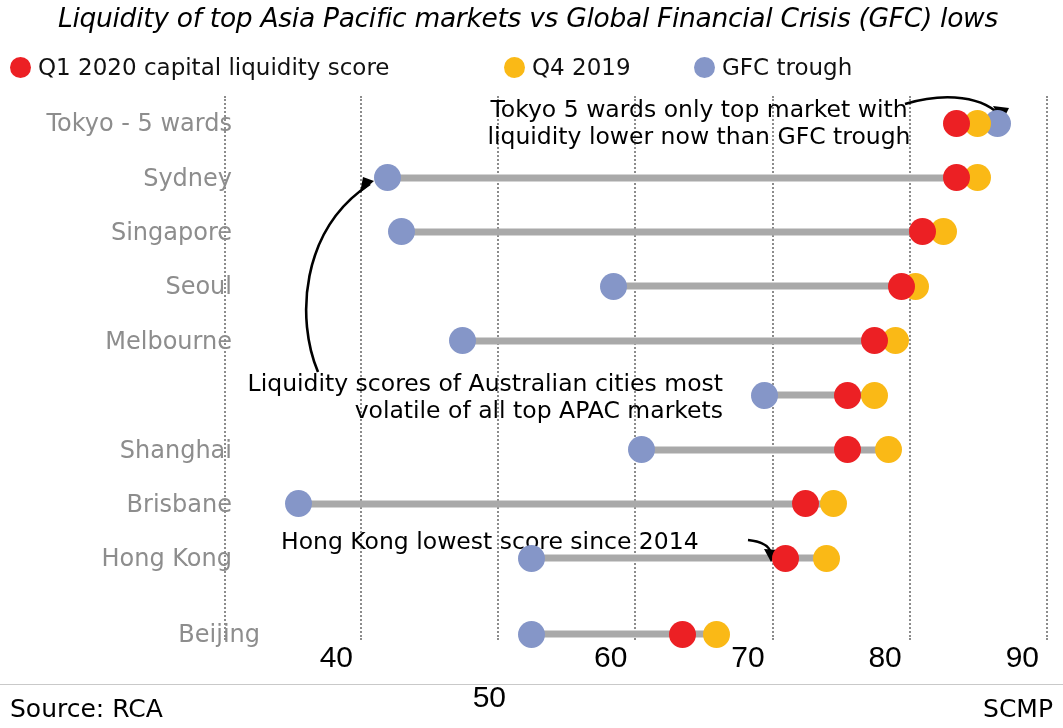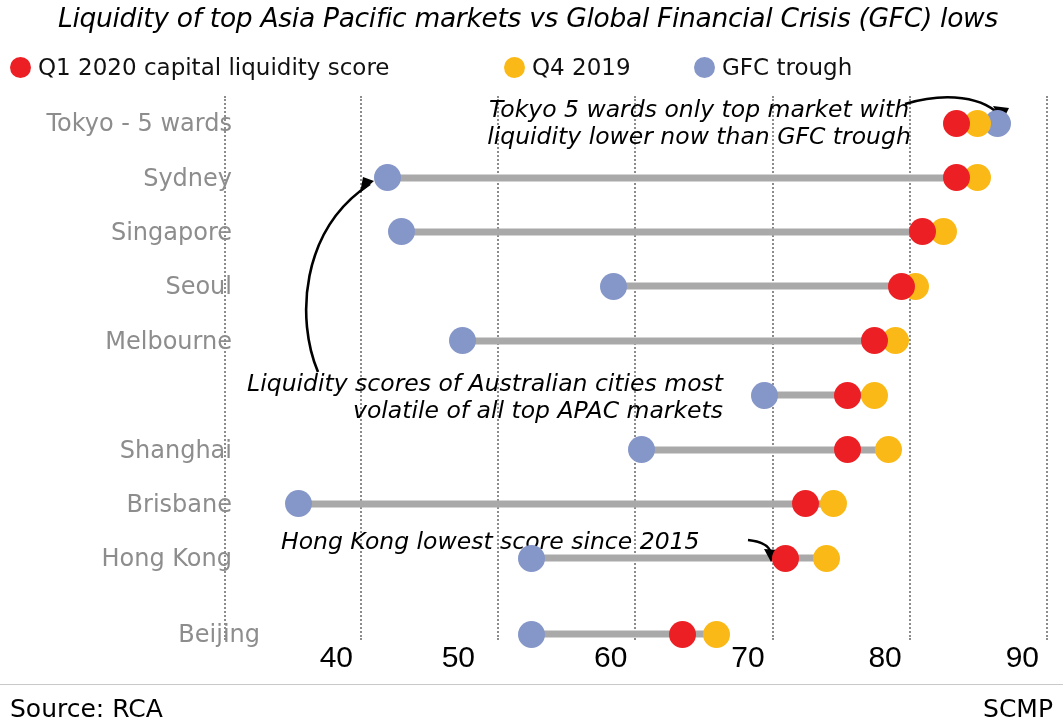--- a/index.html
+++ b/index.html
@@ -59,21 +59,21 @@
   
   .xaxis{position:absolute;left:0;top:640px;width:1063px;height:44px;}
   .xtick{
     position:absolute;top:0;font-size:30px;color:#000;
     transform:translateX(-100%);padding-right:7px;
     font-family:Liberation Sans, sans-serif;
   }
 
   
   .annot{
-    position:absolute;font-style:italic;font-size:23.5px;color:#000;
+    position:absolute;font-size:23.5px;color:#000;
     line-height:1.14;font-family:"DejaVu Sans", sans-serif;
   }
   #an0{left:459px;top:96px;text-align:center;width:480px;}
   #an1{left:233px;top:370px;text-align:right;width:490px;}
   #an2{left:281px;top:528px;text-align:left;width:480px;}
 
   .arrow-svg{position:absolute;overflow:visible;pointer-events:none;}
 
   
   .footer-left{
@@ -182,30 +182,30 @@
         <div class="cat-label">Beijing</div>
         <div class="connector" style="left: 531.5px; width: 185.22px;"></div>
         <div class="dot blue" style="left: 531.5px; background: rgb(133, 150, 200);"></div>
         <div class="dot yellow" style="left: 716.72px; background: rgb(250, 185, 22);"></div>
         <div class="dot red" style="left: 682.42px; background: rgb(236, 32, 36);"></div>
       </div>
     </div>
 
   <div class="xaxis" id="xaxis">
       <div class="xtick" style="left: 360px;">40</div>
-      <div class="xtick" style="left: 482px;">50</div>
+      <div class="xtick" style="left: 513px; margin-top: 40px;">50</div>
       <div class="xtick" style="left: 634.4px;">60</div>
       <div class="xtick" style="left: 771.6px;">70</div>
       <div class="xtick" style="left: 908.8px;">80</div>
       <div class="xtick" style="left: 1046px;">90</div>
     </div>
 
   <div class="annot" id="an0">Tokyo 5 wards only top market with liquidity lower now than GFC trough</div>
   <div class="annot" id="an1">Liquidity scores of Australian cities most volatile of all top APAC markets</div>
-  <div class="annot" id="an2">Hong Kong lowest score since 2015</div>
+  <div class="annot" id="an2">Hong Kong lowest score since 2014</div>
 
   <svg class="arrow-svg" id="arrow0" width="1063" height="728" style="left:0;top:0;">
     <path d="M 905 104 C 945 92, 985 96, 1002 118" fill="none" stroke="#000" stroke-width="2.6"></path>
     <polygon points="1002,122 993,106 1009,108" fill="#000"></polygon>
   </svg>
 
   <svg class="arrow-svg" id="arrow1" width="1063" height="728" style="left:0;top:0;">
     <path d="M 318 372 C 296 320, 300 230, 370 184" fill="none" stroke="#000" stroke-width="2.6"></path>
     <polygon points="374,181 360,193 363,177" fill="#000"></polygon>
   </svg>

